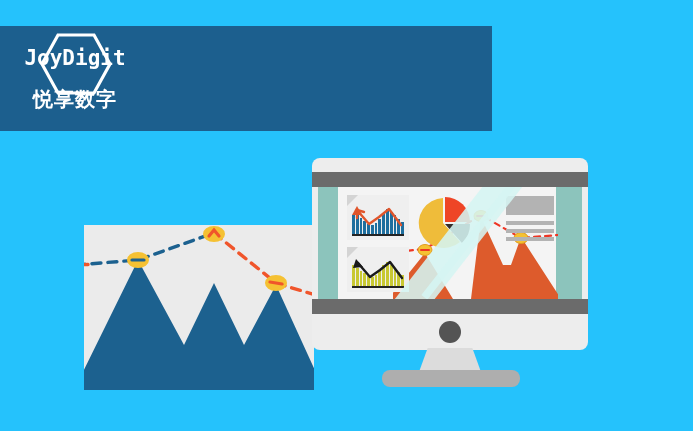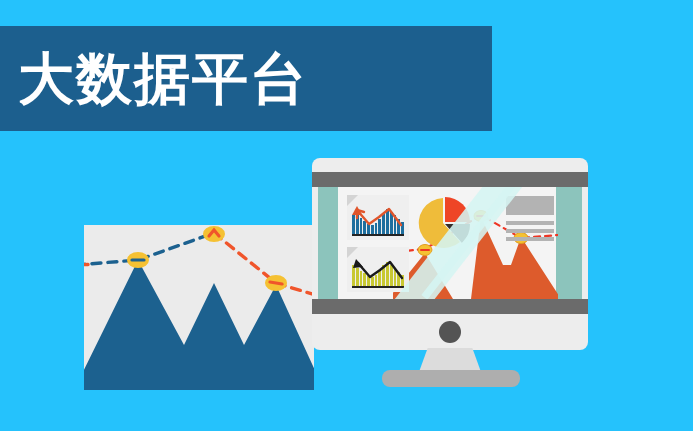--- a/index.html
+++ b/index.html
@@ -222,22 +222,28 @@
     background: #B3B3B3;
   }
 </style>
 </head>
 <body>
 
 <div id="banner">
 
   <div id="header-bar">
 
-
-    <div id="header-title">大数据平台</div>
+    <div id="logo-block">
+      <svg id="logo-hex" viewBox="0 0 72 62">
+        <polygon points="18,2 54,2 70,31 54,60 18,60 2,31" fill="none" stroke="#FFFFFF" stroke-width="3.2"></polygon>
+      </svg>
+      <div id="logo-word">JoyDigit</div>
+      <div id="logo-cn">悦享数字</div>
+    </div>
+
   </div>
 
   <div id="left-panel">
     <svg width="230" height="165" viewBox="0 0 230 165">
 
       <polygon points="-10,165 54,35 100,120 130,58 160,120 192,60 240,165" fill="#1C618F"></polygon>
 
       <polyline points="-8,40 54,35 130,8" fill="none" stroke="#1C618F" stroke-width="3.4" stroke-dasharray="9 7" stroke-linecap="round"></polyline>
 
       <polyline points="130,8 192,58 238,72" fill="none" stroke="#F0552B" stroke-width="3.4" stroke-dasharray="9 7" stroke-linecap="round"></polyline>

